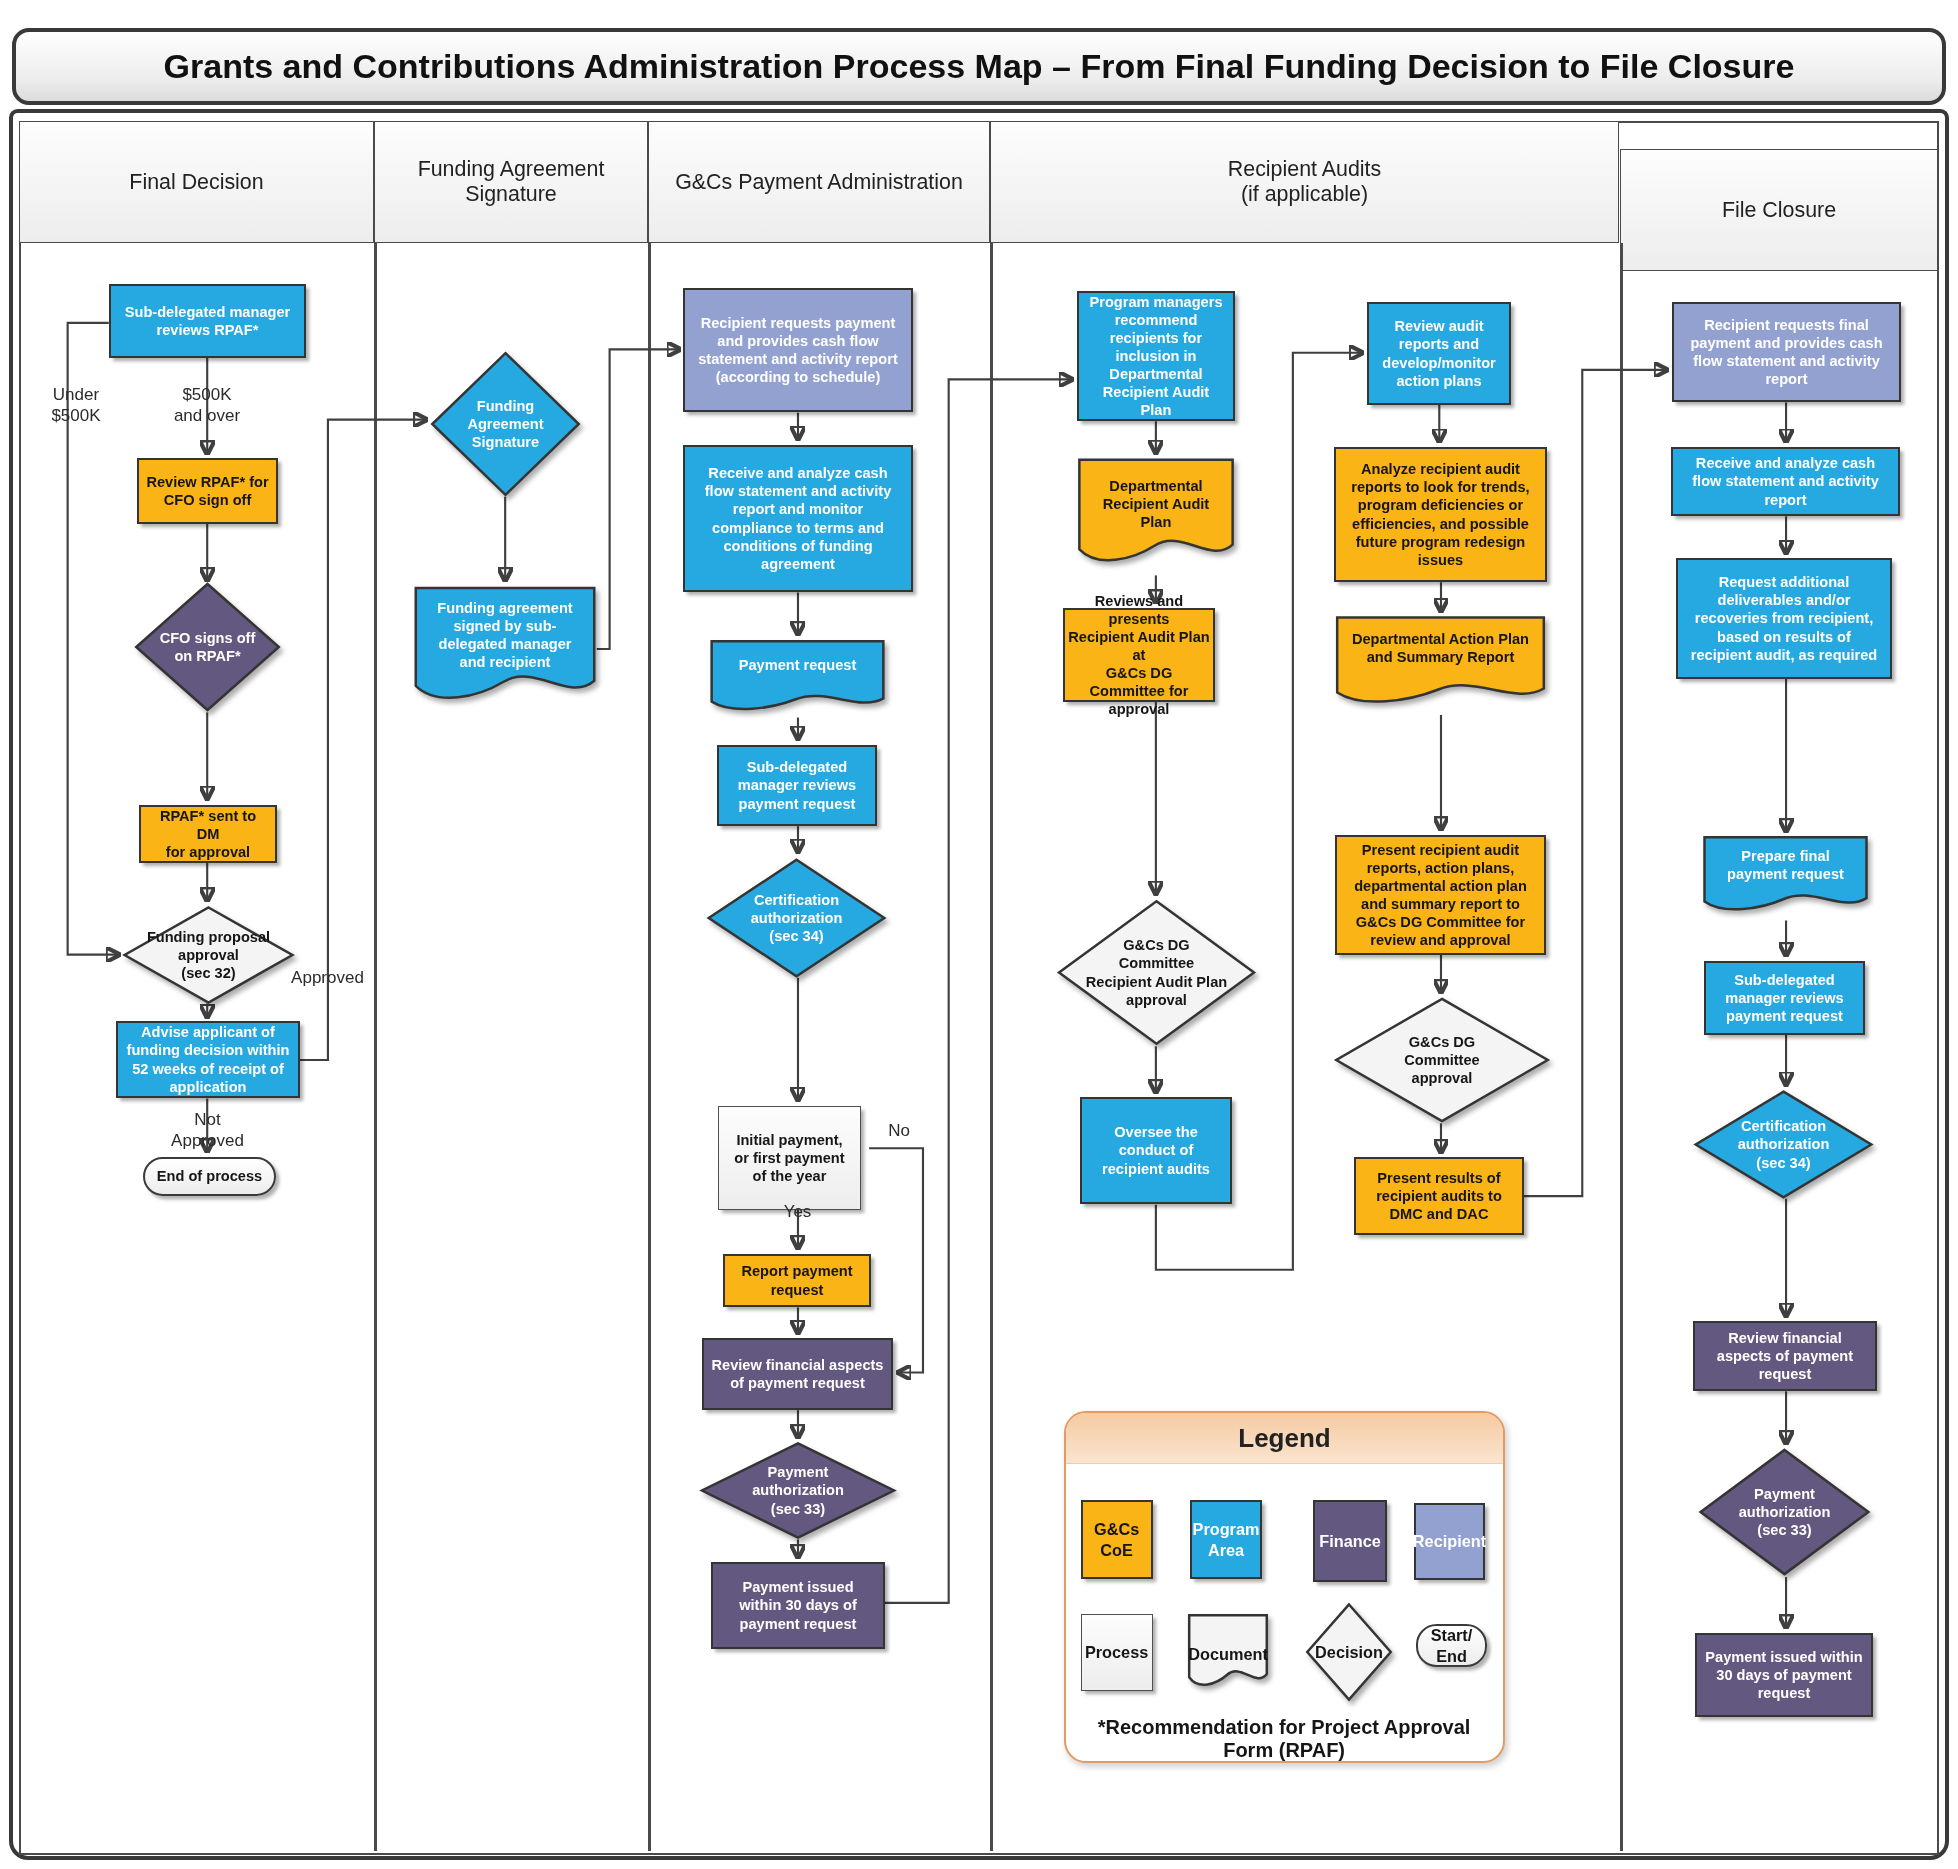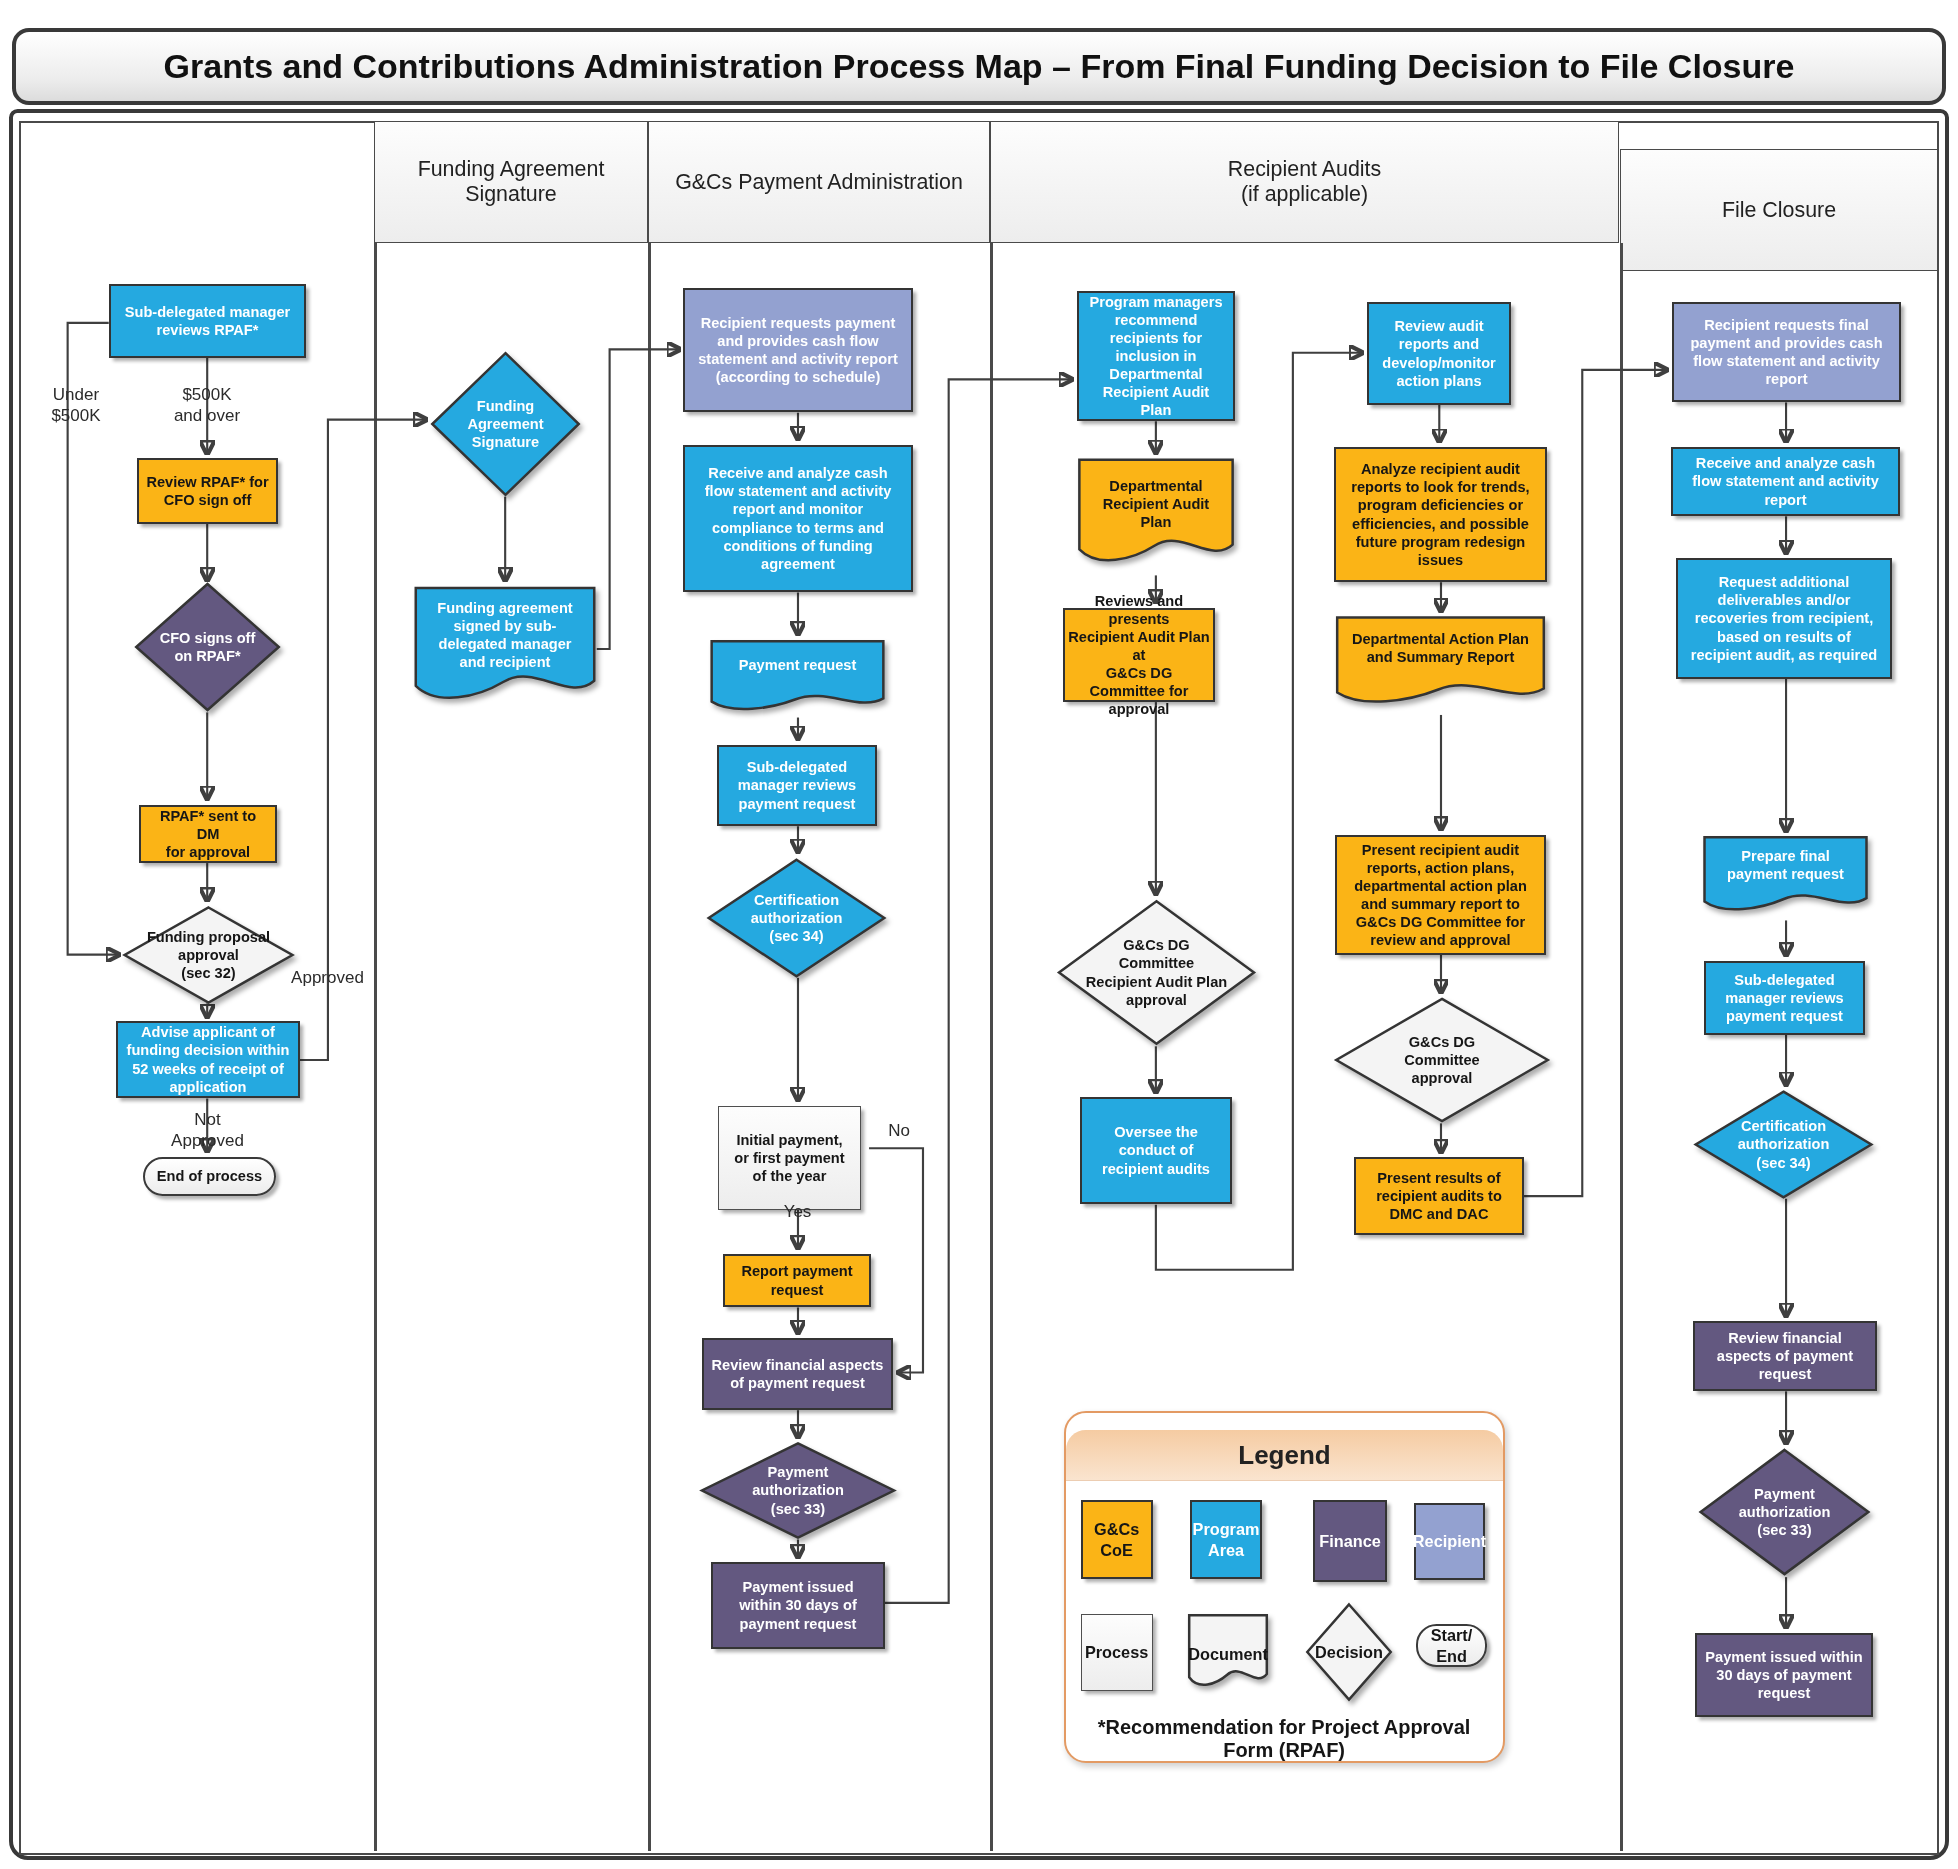--- a/index.html
+++ b/index.html
@@ -105,21 +105,21 @@
   #lbl-no{left:880px;top:1120px;width:38px;}
   #lbl-yes{left:772px;top:1201px;width:51px;}
 
   
   #legend{position:absolute;left:1064px;top:1411px;width:437px;height:348px;
     border:2.6px solid #E39A63;border-radius:22px;background:#fff;
     box-shadow:2.6px 3.4px 6.8px rgba(0,0,0,.18);}
   #legend-header{position:absolute;left:0;top:0;width:100%;height:50px;
     border-radius:19.7px 19.7px 0 0;border-bottom:1.7px solid #eccdb2;
     background:linear-gradient(#F5CBA2,#FAE4CF);
-    display:flex;align-items:center;justify-content:center;margin-top:17px;}
+    display:flex;align-items:center;justify-content:center;}
   #legend-header span{font-size:26px;font-weight:bold;color:#222;}
   .lg{position:absolute;display:flex;align-items:center;justify-content:center;
     text-align:center;box-sizing:border-box;}
   .lg .nt{font-size:16.3px;}
   #lgA{left:14.6px;top:87px;width:72px;height:79px}
   #lgB{left:124px;top:87px;width:72px;height:79px}
   #lgC{left:247px;top:87px;width:74px;height:82px}
   #lgD{left:348px;top:90px;width:71px;height:77px}
   #lgE{left:14.6px;top:201px;width:72px;height:77px}
   #lgF{left:122px;top:201px;width:80px;height:81px}
@@ -132,20 +132,21 @@
 <body>
 
 <div id="page">
 
   <div id="title-bar">
     <span>Grants and Contributions Administration Process Map – From Final Funding Decision to File Closure</span>
   </div>
   <div id="outer-frame"></div>
   <div id="inner-frame"></div>
 
+  <div class="lane-h" id="hd1"><span>Final Decision</span></div>
   <div class="lane-h" id="hd2"><span>Funding Agreement
 Signature</span></div>
   <div class="lane-h" id="hd3"><span>G&amp;Cs Payment Administration</span></div>
   <div class="lane-h" id="hd4"><span>Recipient Audits
 (if applicable)</span></div>
   <div class="lane-h" id="hd5"><span>File Closure</span></div>
   <div class="lane-v" id="lv1"></div>
   <div class="lane-v" id="lv2"></div>
   <div class="lane-v" id="lv3"></div>
   <div class="lane-v" id="lv4"></div>

